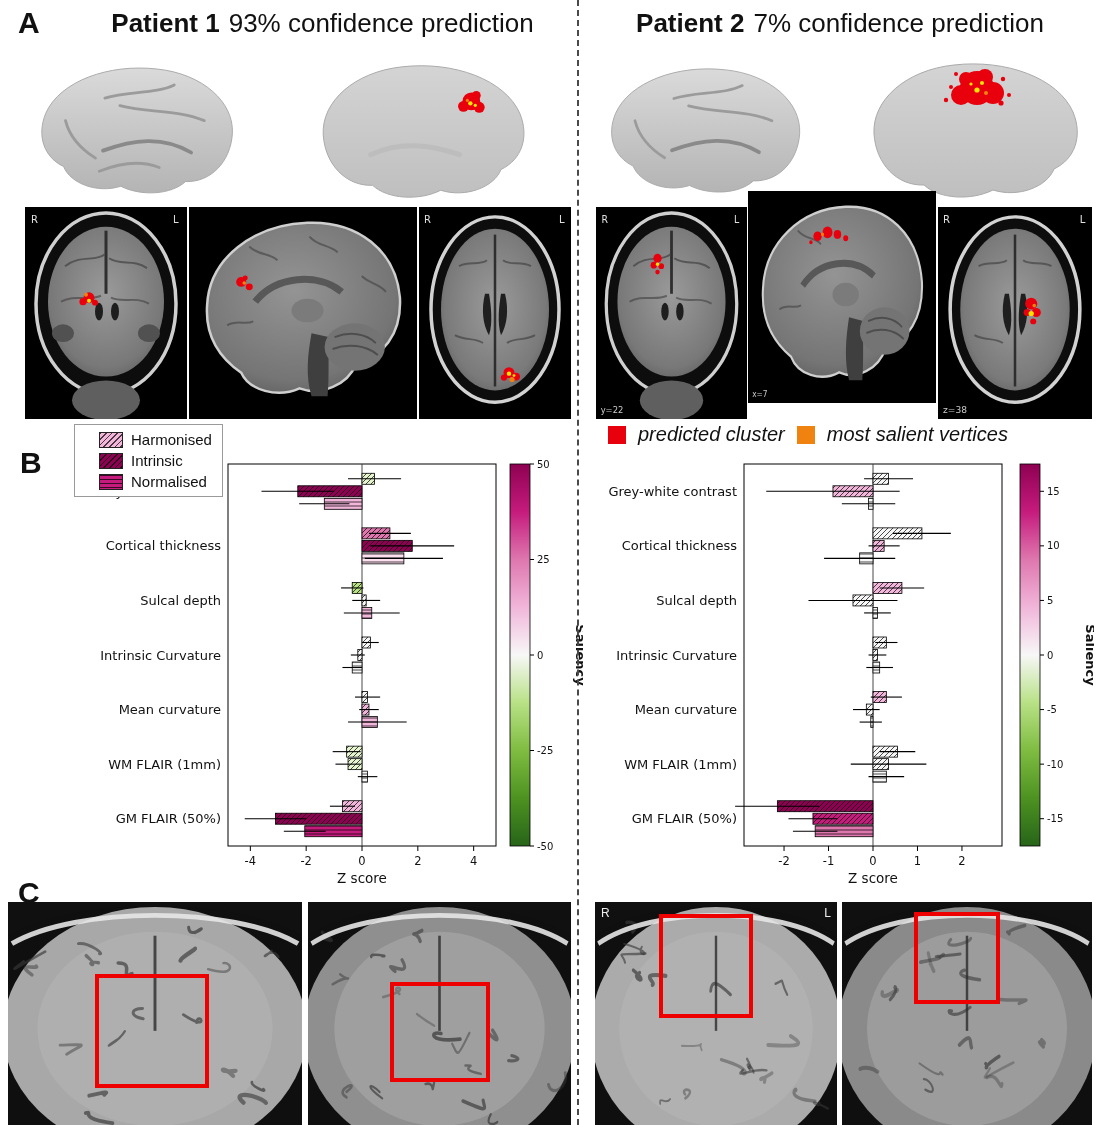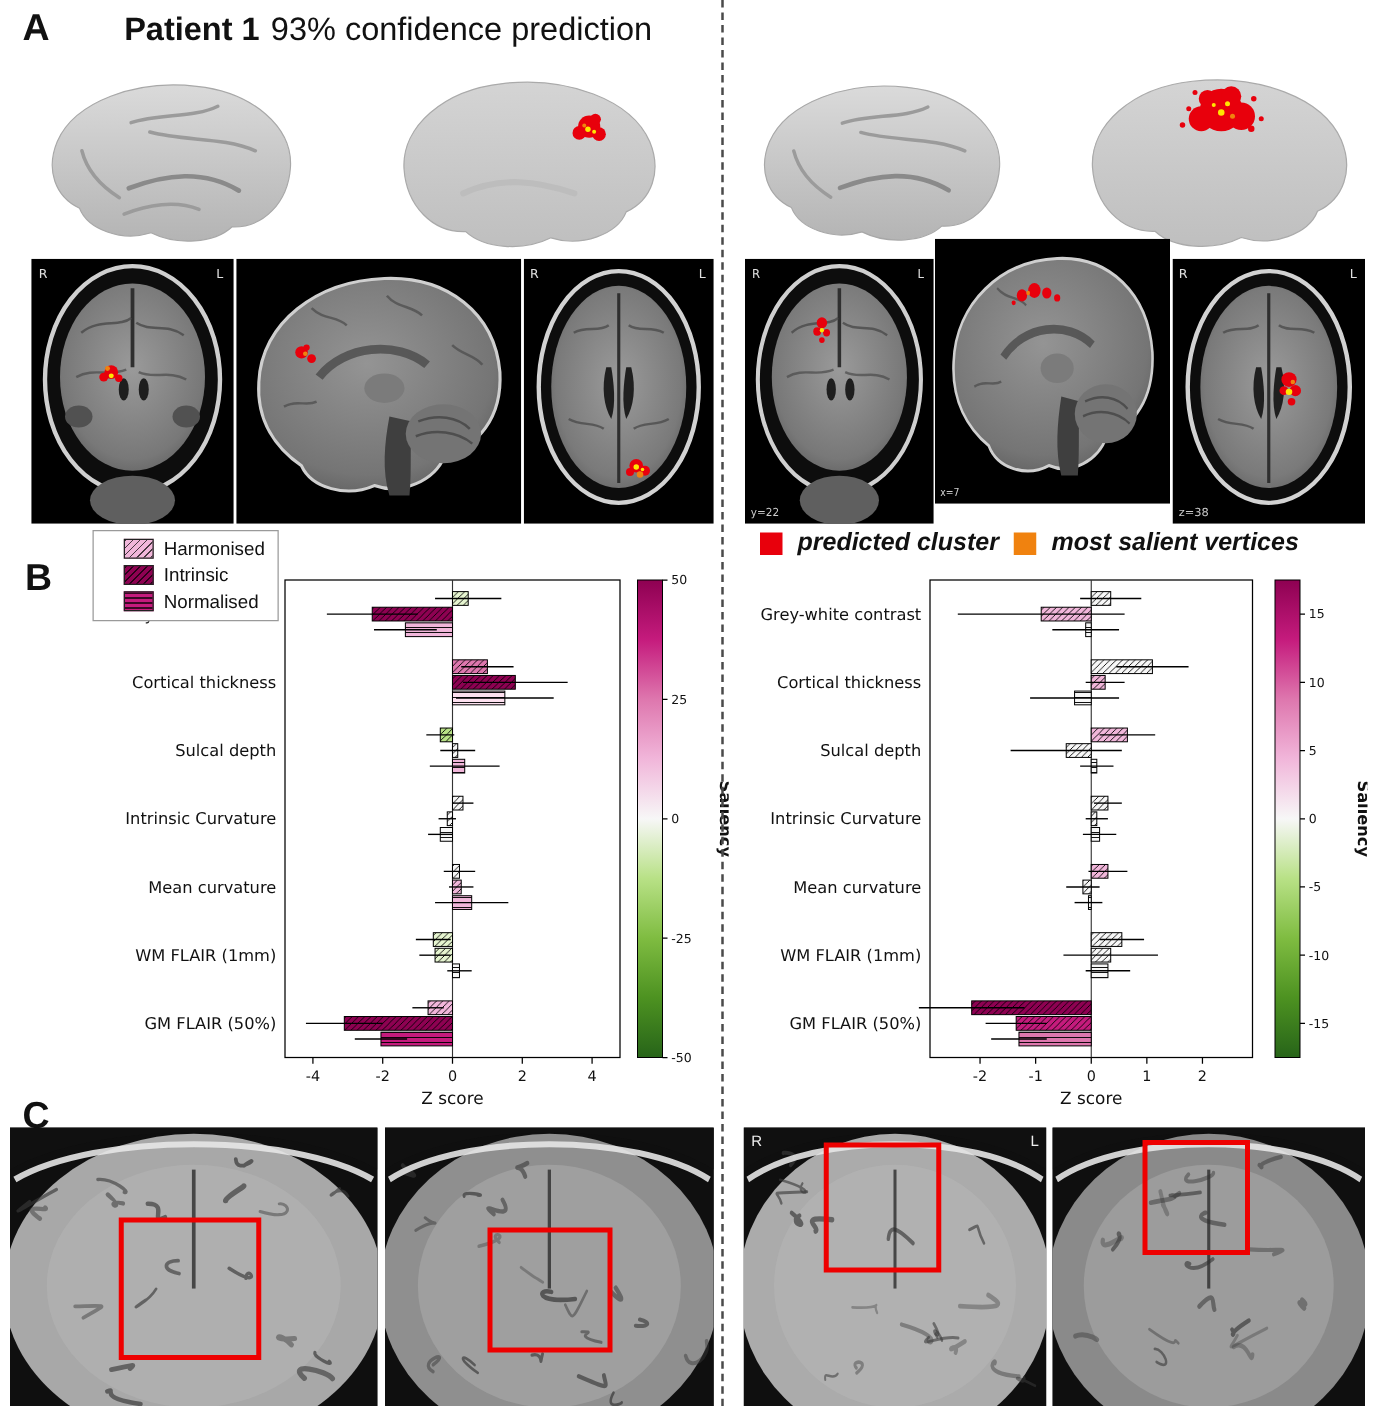--- a/index.html
+++ b/index.html
@@ -10,44 +10,47 @@
   .patient-title{font-size:26px;text-align:center;white-space:nowrap;}
   .pt-name{font-weight:700;margin-right:9px;}
   .divider{left:577px;top:0;height:1125px;width:0;border-left:2px dashed #4a4a4a;z-index:50;}
   svg{display:block;}
   svg text{font-family:"DejaVu Sans","Liberation Sans",sans-serif;}
   .mri-rl{fill:#e0e0e0;font-size:10px;}
   .mri-coord{fill:#cccccc;font-size:9px;}
   
   .series-legend{left:74px;top:424px;border:1px solid #9a9a9a;background:#fff;padding:6px 10px 6px 8px;
                  display:flex;flex-direction:column;gap:4px;z-index:20;}
-  .series-row{display:flex;align-items:flex-start;gap:8px;font-size:15px;padding-left:16px;}
+  .series-row{display:flex;align-items:flex-end;gap:8px;font-size:15px;padding-left:16px;}
   .swatch{width:22px;height:14px;border:1px solid #222;flex:0 0 auto;}
   .hatch-diag{background-image:repeating-linear-gradient(135deg,rgba(0,0,0,.7) 0 1px,transparent 1px 4px);}
   .hatch-horiz{background-image:repeating-linear-gradient(180deg,rgba(0,0,0,.7) 0 1px,transparent 1px 4px);}
   
   .cluster-legend{left:608px;top:423px;display:flex;align-items:center;gap:12px;
-                  font-size:20px;font-style:italic;font-weight:700;white-space:nowrap;}
+                  font-size:20px;font-style:italic;font-weight:400;white-space:nowrap;}
   .cluster-swatch{width:18px;height:18px;flex:0 0 auto;}
   
   .cimg{top:902px;height:223px;overflow:hidden;background:#111;}
   .red-box{position:absolute;border:4px solid #ee0000;background:transparent;}
   .cimg .rl{position:absolute;top:4px;color:#eee;font-size:12px;}
 </style>
 </head>
 <body>
 
 <div id="fig">
 
   <div class="abs panel-letter" style="left:18px;top:6px;">A</div>
   <div class="abs panel-letter" style="left:20px;top:446px;">B</div>
   <div class="abs panel-letter" style="left:18px;top:876px;">C</div>
 
-  <div class="abs patient-title" style="left:58px;top:8px;width:505px;">
+  <div class="abs patient-title" style="left:70px;top:8px;width:505px;">
     <span class="pt-name">Patient 1</span><span>93% confidence prediction</span>
+  </div>
+  <div class="abs patient-title" style="left:600px;top:8px;width:480px;">
+    <span class="pt-name">Patient 2</span><span>7% confidence prediction</span>
   </div>
 
   <div class="abs divider"></div>
 
   <div class="abs" style="left:28px;top:55px;width:225px;height:150px;">
     <svg viewBox="0 0 240 160" width="100%" height="100%">
       <defs>
           <linearGradient id="bgr1" x1="0" y1="0" x2="0" y2="1">
         <stop offset="0%" stop-color="#dadada"></stop>
             <stop offset="100%" stop-color="#b4b4b4"></stop>

